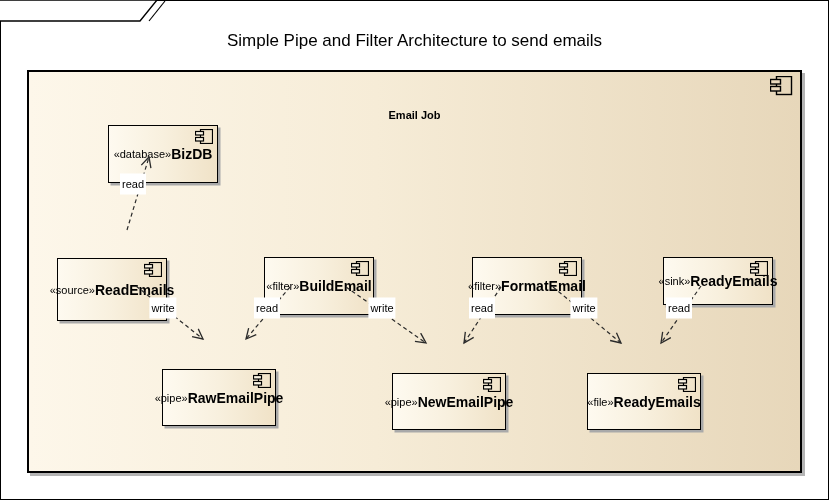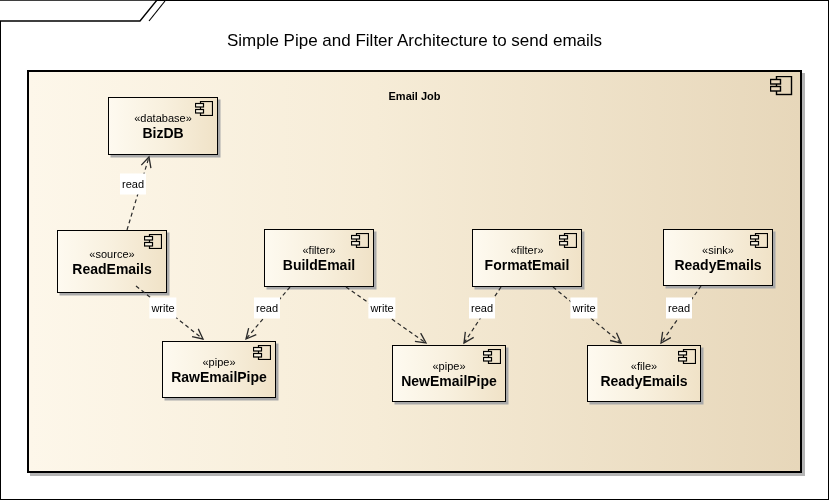--- a/index.html
+++ b/index.html
@@ -22,30 +22,31 @@
     font-size:17px;letter-spacing:0px;
   }
   .ejob{
     position:absolute;left:27px;top:70px;width:775px;height:403px;
     border:2px solid #000;
     background:linear-gradient(90deg,#fdf7ea 0%,#f6ecd7 45%,#e7d7ba 100%);
     box-shadow:3px 3px 0 0 #b4b4b4;
     box-sizing:border-box;
   }
   .ejob-label{
-    position:absolute;left:0;right:0;top:18px;text-align:center;
+    position:absolute;left:0;right:0;top:37px;text-align:center;
     font-size:11px;font-weight:bold;
   }
   .ejob-icon{position:absolute;top:4px;right:7px;}
   .comp{
     position:absolute;border:1.5px solid #000;
     background:linear-gradient(90deg,#fefaf0 0%,#f8f0de 50%,#f0e2c7 100%);
     box-shadow:2.5px 2.5px 0 0 #a9a9a9;
     box-sizing:border-box;
-    display:flex;flex-direction:column;justify-content:center;align-items:center;
+    display:flex;flex-direction:row;justify-content:center;align-items:center;
+    margin-top:28px;
   }
   .comp .stereo{font-size:11px;line-height:14px;}
   .comp .cname{font-size:14px;font-weight:bold;line-height:16px;}
   .comp-icon{position:absolute;top:3px;right:4px;}
   .lines{position:absolute;left:0;top:0;width:829px;height:500px;pointer-events:none;}
   .clabel{
     position:absolute;transform:translate(-50%,-50%);
     font-size:11px;background:#ffffff;padding:4px 2px;line-height:13px;
     white-space:nowrap;
   }
@@ -116,21 +117,21 @@
     <svg width="18" height="15">
         <rect x="5.5" y="0.5" width="12" height="14" fill="none" stroke="#000" stroke-width="1.2"></rect>
         <rect x="0.5" y="2.5" width="8" height="3.5" fill="#fbf4e4" stroke="#000" stroke-width="1.2"></rect>
         <rect x="0.5" y="8.5" width="8" height="3.5" fill="#fbf4e4" stroke="#000" stroke-width="1.2"></rect>
       </svg>
   </span>
   <span class="stereo">«filter»</span>
   <span class="cname">FormatEmail</span>
 </div>
 
-<div class="comp" style="left:663px;top:229px;width:110px;height:57px;">
+<div class="comp" style="left:663px;top:229px;width:110px;height:48px;">
   <span class="comp-icon">
     <svg width="18" height="15">
         <rect x="5.5" y="0.5" width="12" height="14" fill="none" stroke="#000" stroke-width="1.2"></rect>
         <rect x="0.5" y="2.5" width="8" height="3.5" fill="#fbf4e4" stroke="#000" stroke-width="1.2"></rect>
         <rect x="0.5" y="8.5" width="8" height="3.5" fill="#fbf4e4" stroke="#000" stroke-width="1.2"></rect>
       </svg>
   </span>
   <span class="stereo">«sink»</span>
   <span class="cname">ReadyEmails</span>
 </div>

